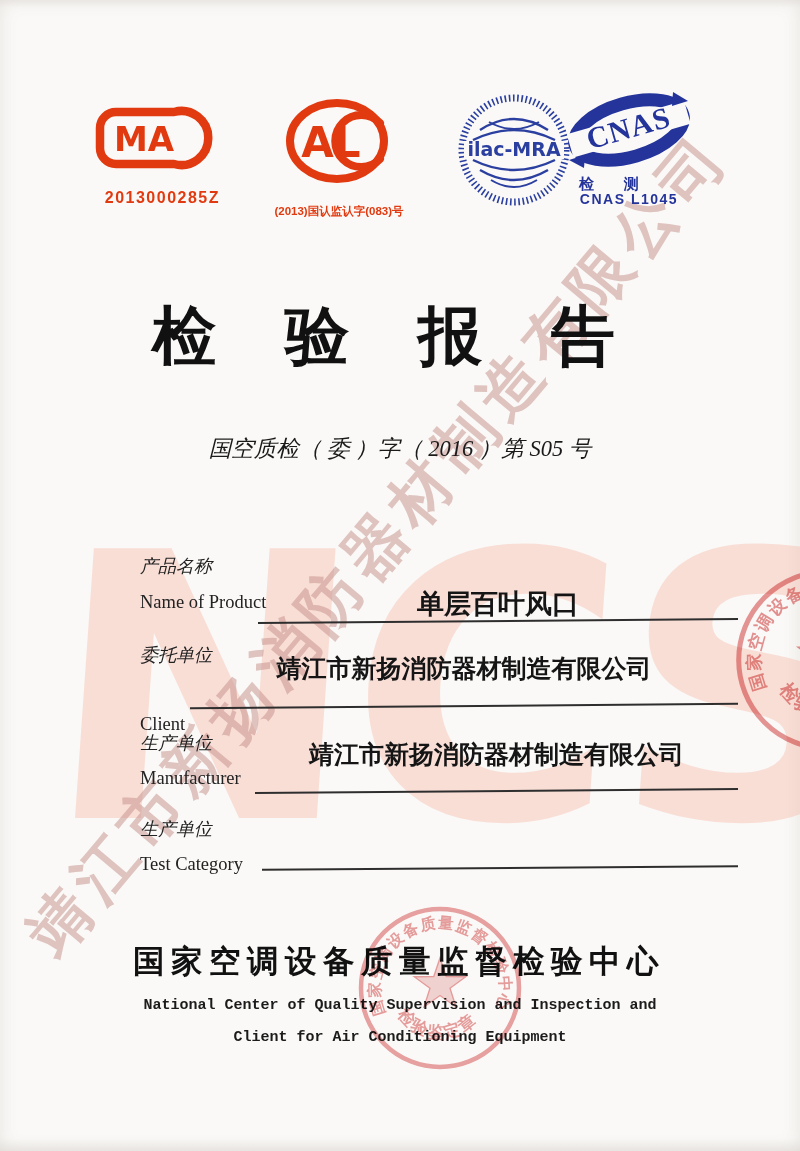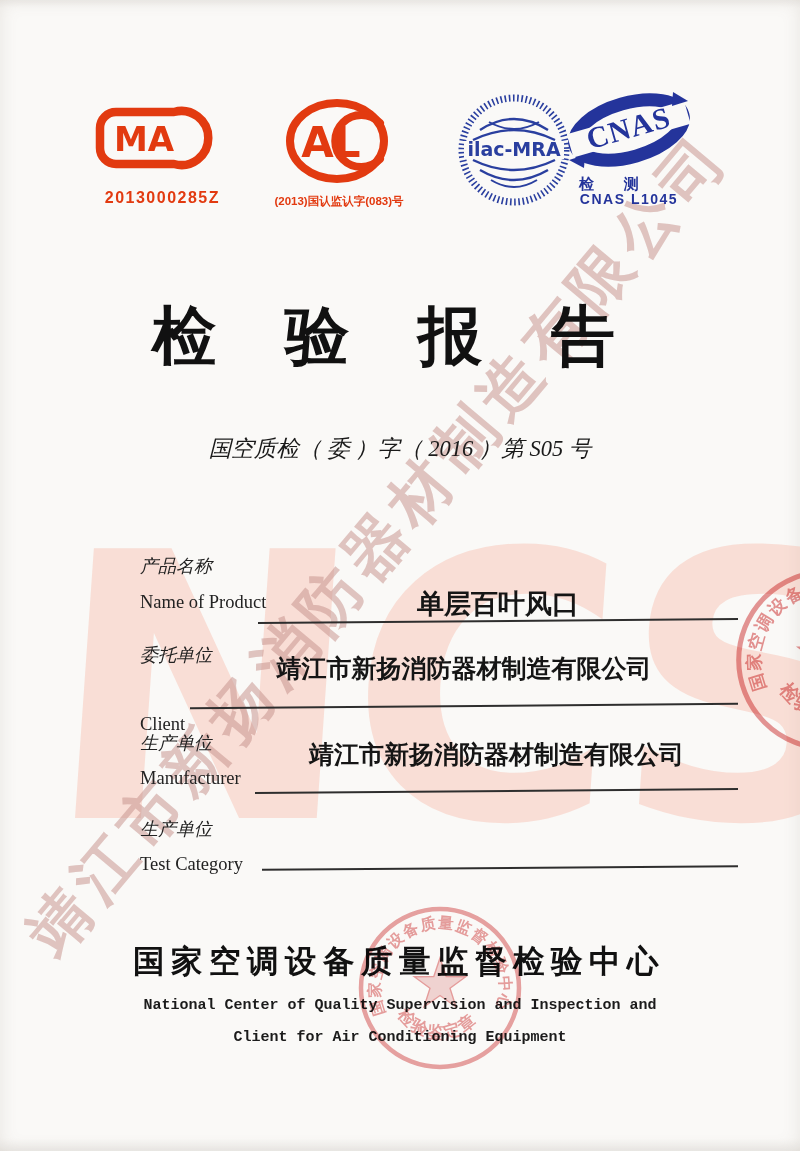--- a/index.html
+++ b/index.html
@@ -20,21 +20,21 @@
   .wm-diag{
     left:378px;top:544px;white-space:nowrap;z-index:1;
     font-family:"Liberation Serif",serif;font-weight:700;font-size:62px;letter-spacing:8px;
     color:rgba(198,146,140,.52);
     transform:translate(-50%,-50%) rotate(-50deg);
   }
   
   .logo{z-index:2;}
   .cma-num{left:80px;top:189px;width:140px;text-align:right;
     font-family:"Liberation Sans",sans-serif;font-weight:700;font-size:16px;letter-spacing:1.5px;color:#e23a10;z-index:2;}
-  .cal-cap{left:256px;top:194px;width:166px;text-align:center;
+  .cal-cap{left:256px;top:204px;width:166px;text-align:center;
     font-family:"Liberation Sans",sans-serif;font-weight:700;font-size:11.5px;color:#e23a10;z-index:2;}
   .cnas-tag{left:566px;top:175px;width:126px;text-align:left;
     font-weight:700;font-size:15px;letter-spacing:13px;text-indent:13px;color:#24349b;z-index:2;}
   .cnas-no{left:566px;top:191px;width:126px;text-align:center;
     font-family:"Liberation Sans",sans-serif;font-weight:700;font-size:14px;letter-spacing:1.5px;color:#24349b;z-index:2;}
   
   .title-cn{left:152px;top:293px;white-space:nowrap;z-index:2;
     font-family:"DejaVu Sans",sans-serif;font-weight:900;font-size:64px;letter-spacing:69px;color:#111;}
   .title-en{left:0;top:384px;width:800px;text-align:center;z-index:2;
     font-size:41px;letter-spacing:3px;word-spacing:14px;color:#171717;}

